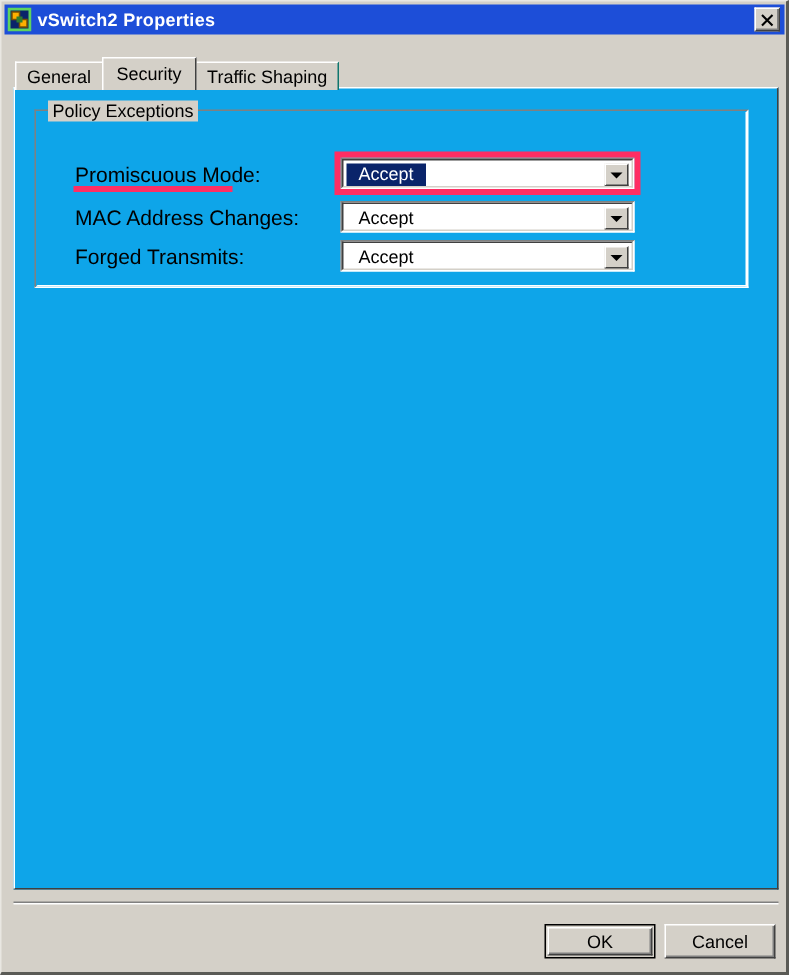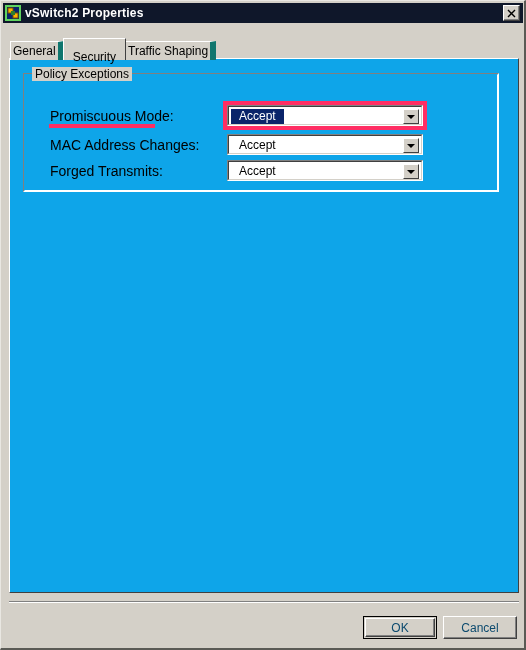--- a/index.html
+++ b/index.html
@@ -27,21 +27,21 @@
     overflow: hidden;
   }
 
   
   .titlebar {
     position: absolute;
     left: 2px;
     top: 2px;
     width: 520px;
     height: 20px;
-    background: #0f172a;
+    background: #1d4ed8;
     display: flex;
     align-items: center;
     box-sizing: border-box;
   }
   .title-icon {
     width: 16px;
     height: 16px;
     margin-left: 2px;
     margin-right: 4px;
     flex: 0 0 auto;
@@ -83,38 +83,38 @@
     left: 9px;
     top: 38px;
     height: 21px;
     display: flex;
     align-items: flex-end;
     z-index: 4;
   }
   .tab {
     height: 19px;
     line-height: 18px;
-    padding: 0 2px;
+    padding: 0 7px;
     margin-right: -1px;
     background: #d4d0c8;
     border-top: 1px solid #ffffff;
     border-left: 1px solid #ffffff;
-    border-right: 6px solid #0f766e;
+    border-right: 1px solid #0f766e;
     box-sizing: border-box;
     color: #000000;
     font-size: 12px;
     white-space: nowrap;
     cursor: default;
     position: relative;
   }
   .tab.active {
     height: 22px;
     line-height: 20px;
     margin-top: -3px;
-    padding: 8px 9px;
+    padding: 0 9px;
     border-right: 1px solid #404040;
     z-index: 6;
   }
 
   
   .tabpage {
     position: absolute;
     left: 8px;
     top: 57px;
     width: 510px;
@@ -269,21 +269,21 @@
     height: 23px;
     width: 74px;
     background: #d4d0c8;
     border-top: 1px solid #ffffff;
     border-left: 1px solid #ffffff;
     border-right: 1px solid #404040;
     border-bottom: 1px solid #404040;
     box-shadow: inset -1px -1px 0 #808080;
     box-sizing: border-box;
     font-size: 12px;
-    color: #0c4a6e;
+    color: #000000;
     display: flex;
     align-items: center;
     justify-content: center;
     cursor: default;
   }
   .btn.default {
     border: 1px solid #000000;
     box-shadow: none;
   }
   .btn.default .btn-inner {

